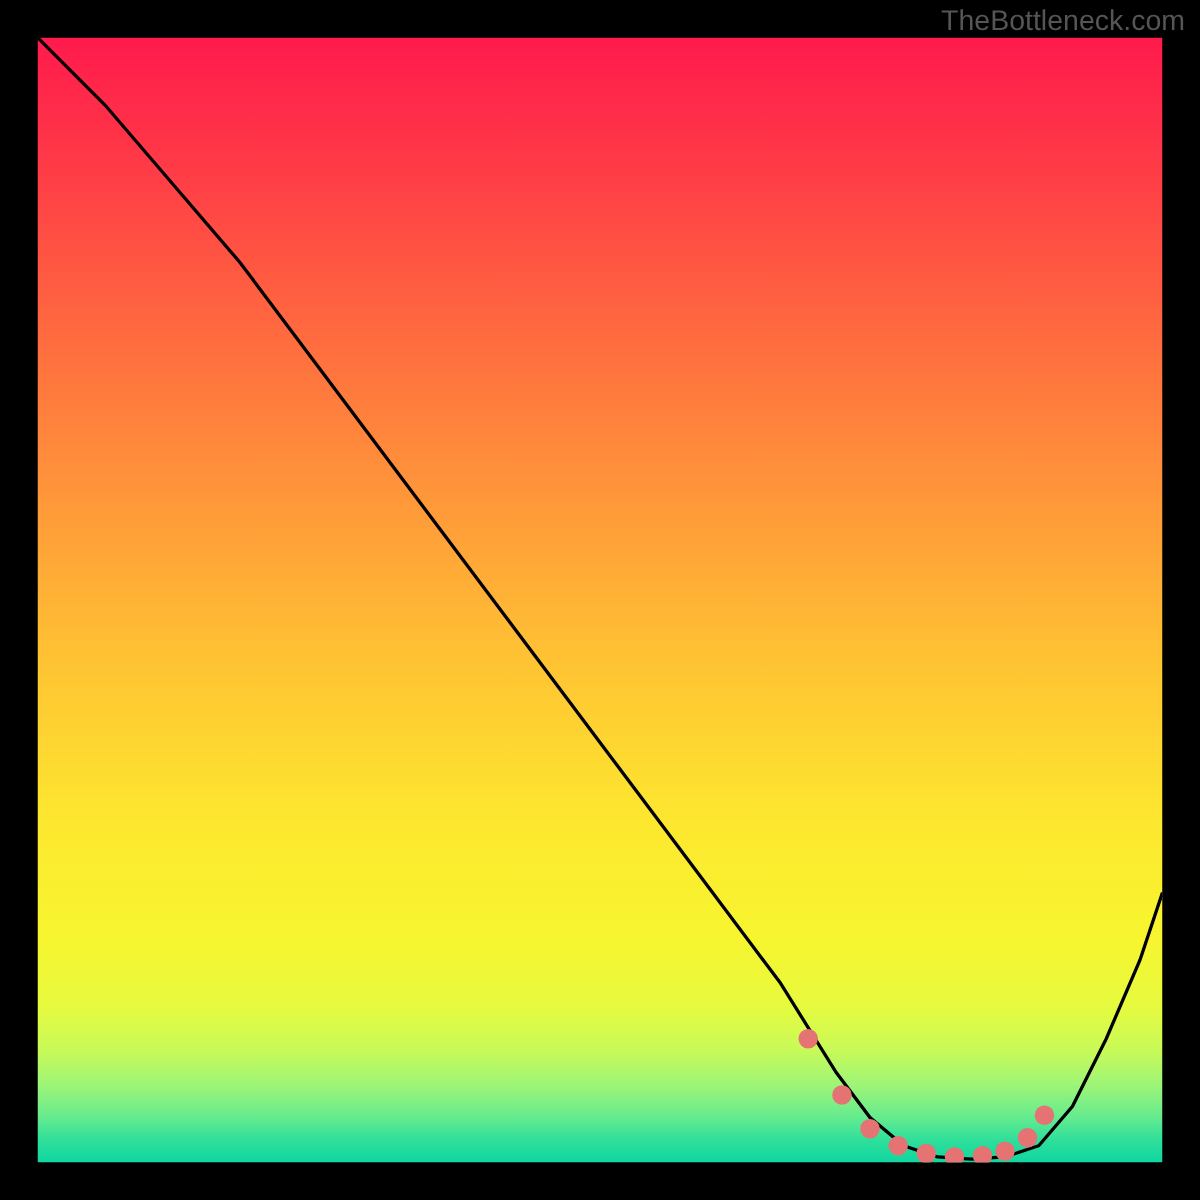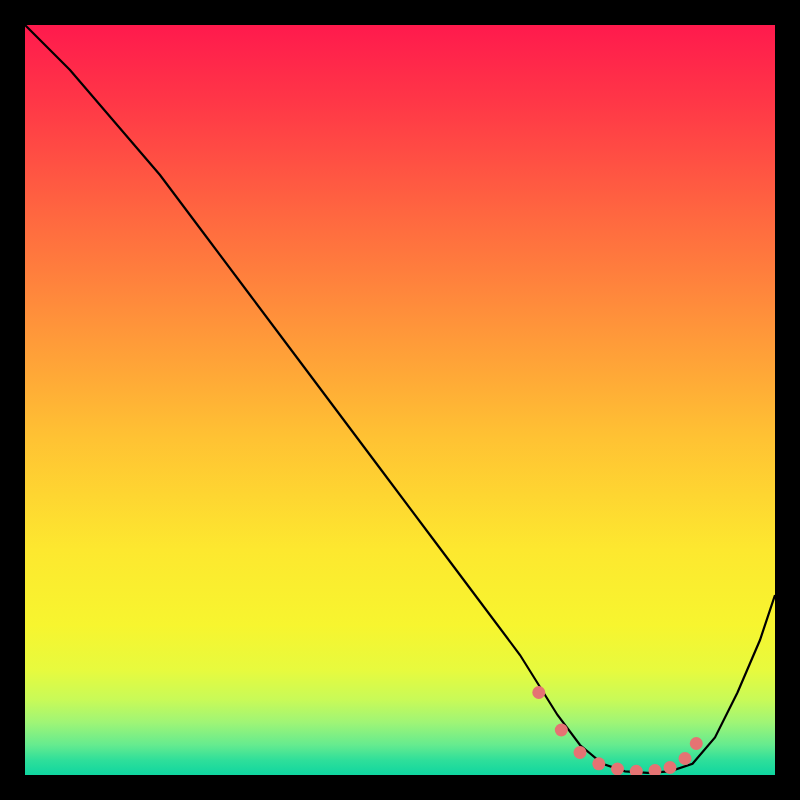--- a/index.html
+++ b/index.html
@@ -46,20 +46,21 @@
     top: 0;
     width: 750px;
     height: 750px;
     z-index: 5;
   }
 </style>
 </head>
 <body>
 
 <div class="container">
+  <div class="watermark">TheBottleneck.com</div>
 
   <div class="plot-area">
     <svg class="gradient-bg" viewBox="0 0 750 750" preserveAspectRatio="none">
       <defs>
         <linearGradient id="bg-grad" x1="0" y1="0" x2="0" y2="1">
             <stop offset="0%" stop-color="#ff1a4d"></stop>
             <stop offset="10%" stop-color="#ff3647"></stop>
             <stop offset="25%" stop-color="#ff6640"></stop>
             <stop offset="40%" stop-color="#ff943a"></stop>
             <stop offset="55.00000000000001%" stop-color="#ffc233"></stop>

